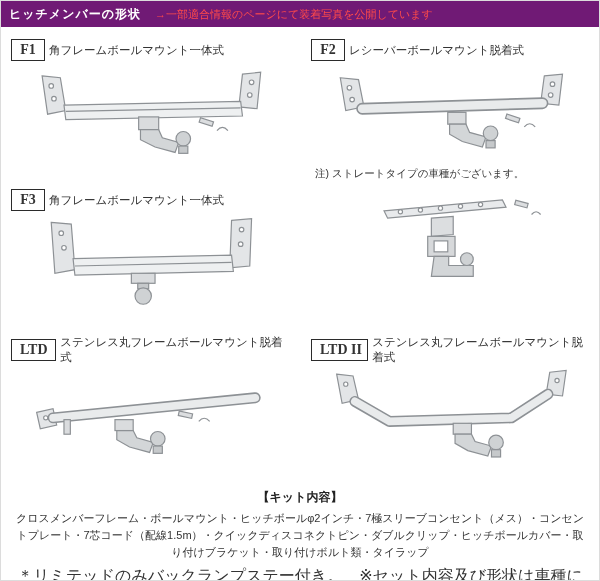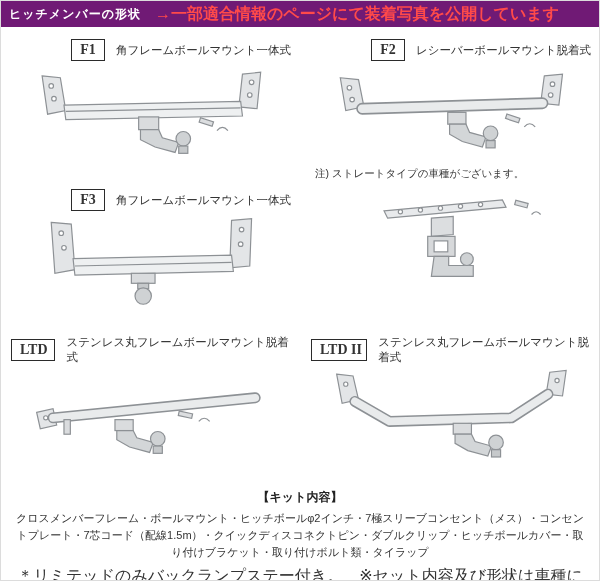--- a/index.html
+++ b/index.html
@@ -24,36 +24,35 @@
     gap: 14px;
   }
   .header-title {
     color: #ffffff;
     font-weight: bold;
     font-size: 12px;
     letter-spacing: 1px;
   }
   .header-note {
     color: #ff4a4a;
-    font-size: 16px;
-    font-weight: bold;
+    font-size: 11px;
+    font-weight: normal;
   }
   .grid {
     display: grid;
     grid-template-columns: 300px 300px;
     padding-top: 4px;
   }
   .cell { padding: 8px 10px 0 10px; }
   .cell-head {
     display: flex;
     align-items: center;
-    gap: 11px;
+    gap: 4px;
     margin-bottom: 4px;
     height: 22px;
-    justify-content: flex-end;
   }
   .code-box {
     border: 1px solid #2b2b2b;
     background: #fff;
     font-family: "Liberation Serif", serif;
     font-weight: bold;
     font-size: 14px;
     line-height: 1;
     padding: 3px 8px;
     min-width: 34px;

